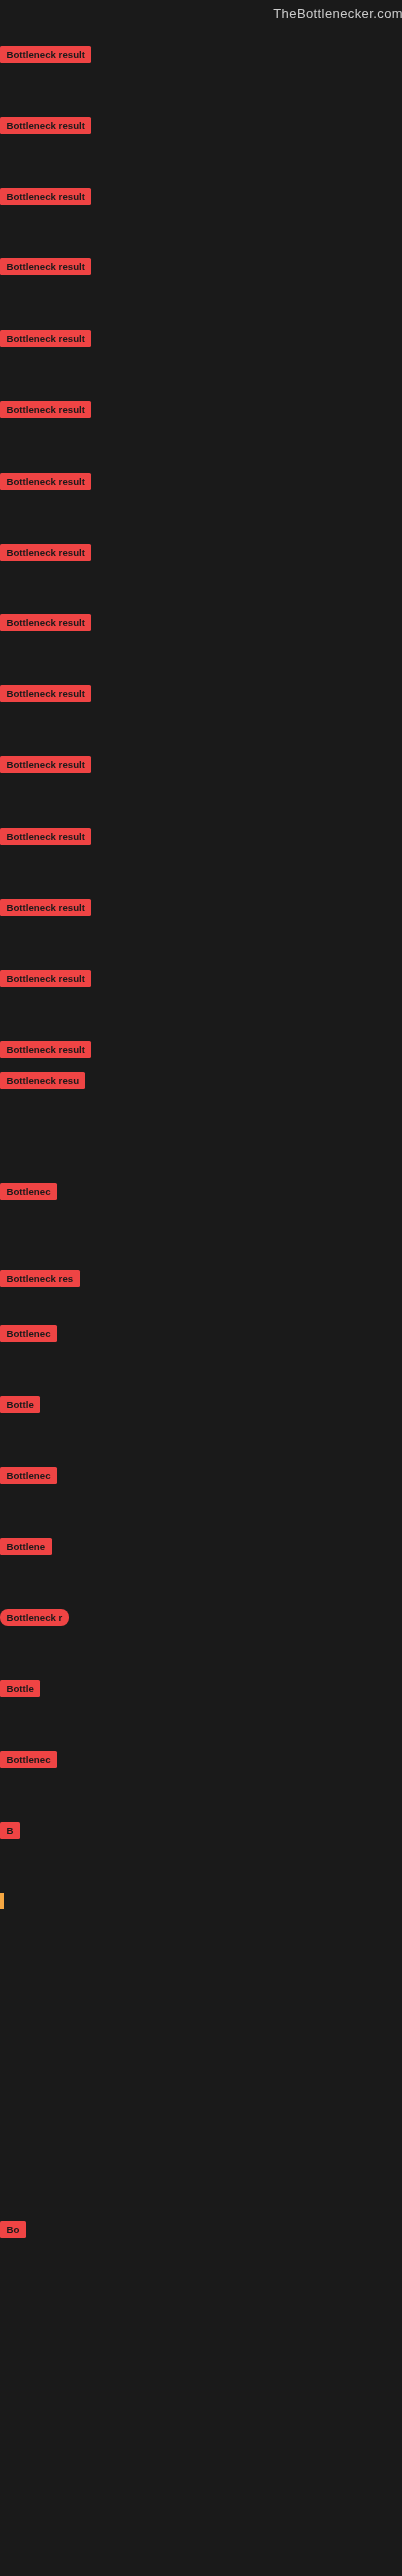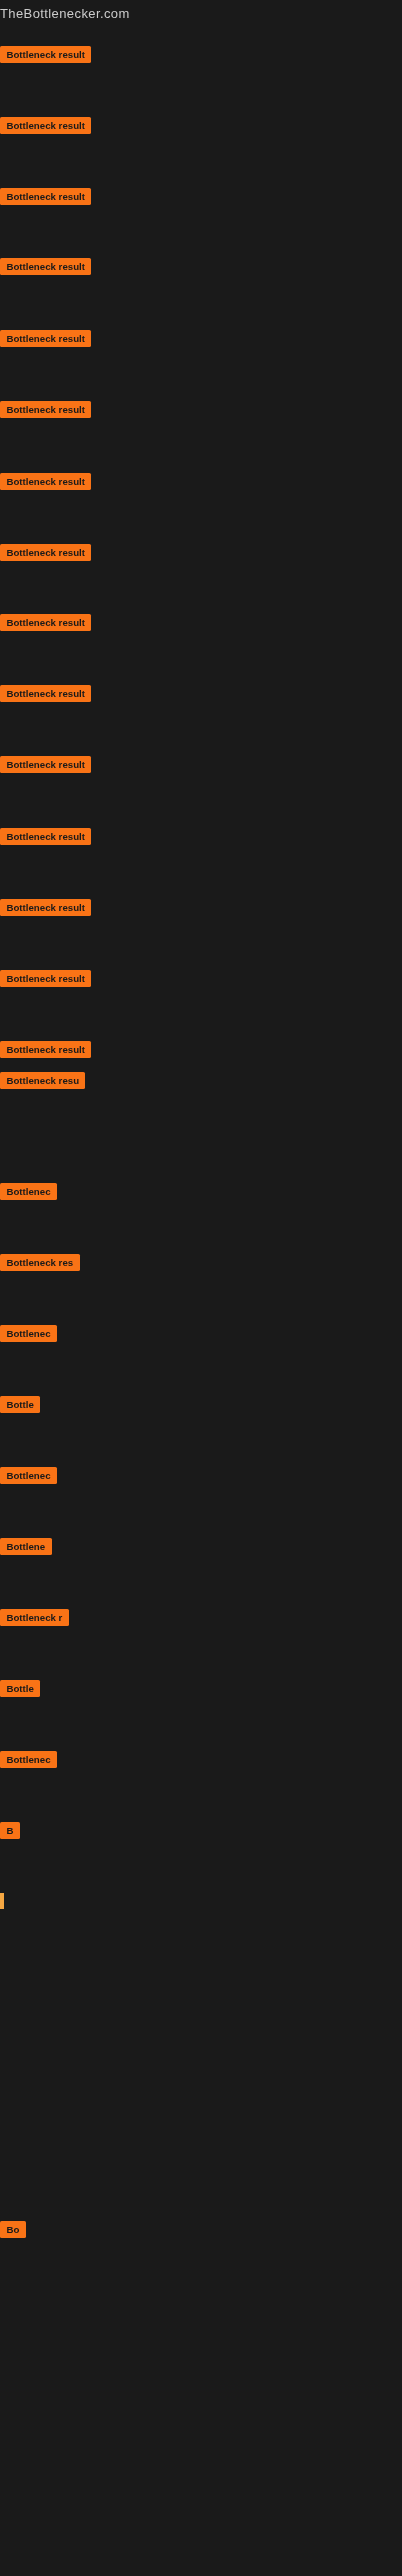--- a/index.html
+++ b/index.html
@@ -10,34 +10,34 @@
 
     body {
       background-color: #1a1a1a;
       width: 403px;
       min-height: 2576px;
       font-family: Arial, sans-serif;
       position: relative;
     }
 
     .site-title {
-      text-align: left;
+      text-align: right;
       color: #cccccc;
       font-size: 13px;
       padding: 6.4px 0;
       letter-spacing: 0.4px;
     }
 
     .bottleneck-item {
       position: absolute;
       left: 0;
     }
 
     .bottleneck-badge {
-      background-color: #f97316;
+      background-color: #ef4444;
       color: #1a1a1a;
       font-size: 9.7px;
       font-weight: bold;
       padding: 3.2px 6.4px;
       border-radius: 1.6px;
       white-space: nowrap;
       display: inline-block;
     }
   </style>
 </head>
@@ -56,25 +56,25 @@
     <div class="bottleneck-item" style="top: 544px;"><span class="bottleneck-badge" style="max-width: 113px; overflow: hidden;">Bottleneck result</span></div>
     <div class="bottleneck-item" style="top: 614px;"><span class="bottleneck-badge" style="max-width: 113px; overflow: hidden;">Bottleneck result</span></div>
     <div class="bottleneck-item" style="top: 685px;"><span class="bottleneck-badge" style="max-width: 105px; overflow: hidden;">Bottleneck result</span></div>
     <div class="bottleneck-item" style="top: 756px;"><span class="bottleneck-badge" style="max-width: 109px; overflow: hidden;">Bottleneck result</span></div>
     <div class="bottleneck-item" style="top: 828px;"><span class="bottleneck-badge" style="max-width: 105px; overflow: hidden;">Bottleneck result</span></div>
     <div class="bottleneck-item" style="top: 899px;"><span class="bottleneck-badge" style="max-width: 101px; overflow: hidden;">Bottleneck result</span></div>
     <div class="bottleneck-item" style="top: 970px;"><span class="bottleneck-badge" style="max-width: 101px; overflow: hidden;">Bottleneck result</span></div>
     <div class="bottleneck-item" style="top: 1041px;"><span class="bottleneck-badge" style="max-width: 101px; overflow: hidden;">Bottleneck result</span></div>
     <div class="bottleneck-item" style="top: 1072px;"><span class="bottleneck-badge" style="max-width: 95px; overflow: hidden;">Bottleneck resu</span></div>
     <div class="bottleneck-item" style="top: 1183px;"><span class="bottleneck-badge" style="max-width: 74px; overflow: hidden;">Bottlenec</span></div>
-    <div class="bottleneck-item" style="top: 1254px;"><span class="bottleneck-badge" style="max-width: 90px; overflow: hidden;">Bottleneck res</span></div>
+    <div class="bottleneck-item" style="top: 1254px;"><span class="bottleneck-badge" style="max-width: 90px; overflow: hidden; margin-top: 16px;">Bottleneck res</span></div>
     <div class="bottleneck-item" style="top: 1325px;"><span class="bottleneck-badge" style="max-width: 68px; overflow: hidden;">Bottlenec</span></div>
     <div class="bottleneck-item" style="top: 1396px;"><span class="bottleneck-badge" style="max-width: 52px; overflow: hidden;">Bottle</span></div>
     <div class="bottleneck-item" style="top: 1467px;"><span class="bottleneck-badge" style="max-width: 68px; overflow: hidden;">Bottlenec</span></div>
     <div class="bottleneck-item" style="top: 1538px;"><span class="bottleneck-badge" style="max-width: 63px; overflow: hidden;">Bottlene</span></div>
-    <div class="bottleneck-item" style="top: 1609px;"><span class="bottleneck-badge" style="max-width: 81px; overflow: hidden;">Bottleneck r</span></div>
+    <div class="bottleneck-item" style="top: 1609px;"><span class="bottleneck-badge" style="max-width: 81px; overflow: hidden; border-radius: 8px;">Bottleneck r</span></div>
     <div class="bottleneck-item" style="top: 1680px;"><span class="bottleneck-badge" style="max-width: 52px; overflow: hidden;">Bottle</span></div>
     <div class="bottleneck-item" style="top: 1751px;"><span class="bottleneck-badge" style="max-width: 68px; overflow: hidden;">Bottlenec</span></div>
     <div class="bottleneck-item" style="top: 1822px;"><span class="bottleneck-badge" style="max-width: 31px; overflow: hidden;">B</span></div>
     <div class="bottleneck-item" style="top: 1893px; width: 4px; height: 16px; background-color: rgb(245, 167, 66);"></div>
     <div class="bottleneck-item" style="top: 2176px; margin-top: 45px;"><span class="bottleneck-badge" style="max-width: 34px; overflow: hidden;">Bo</span></div>
   </div>
 
 
 </body></html>

